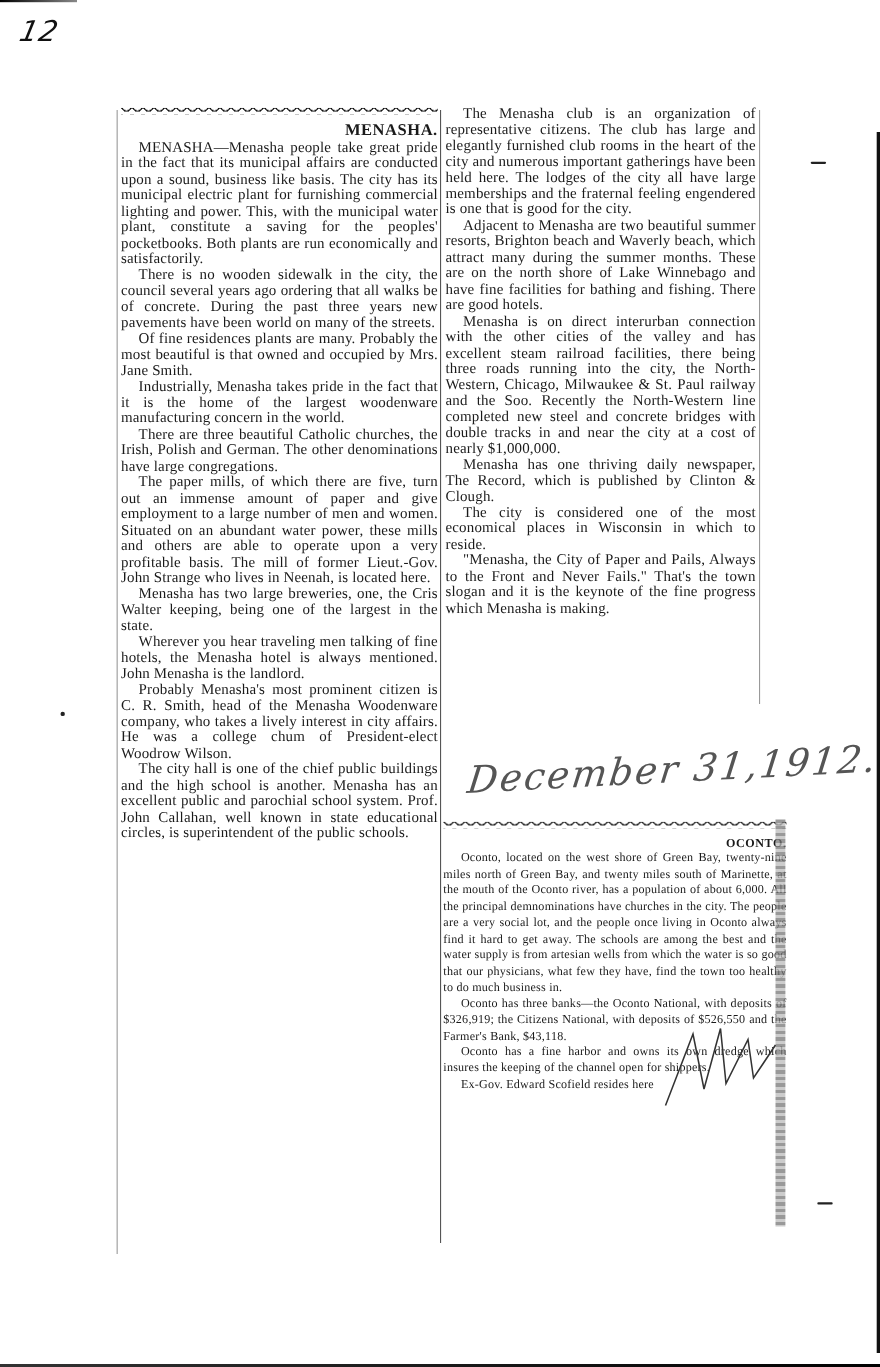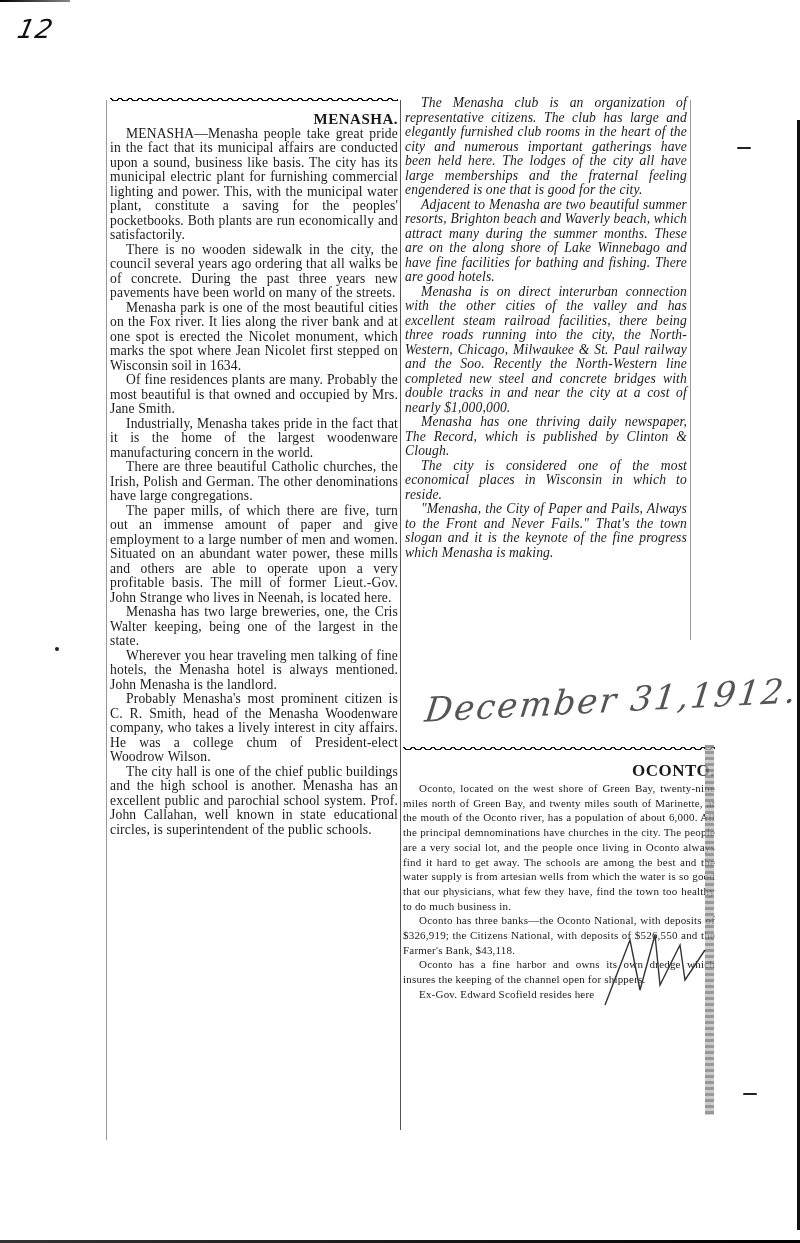--- a/index.html
+++ b/index.html
@@ -11,28 +11,28 @@
   .page-num {
     position: absolute; left: 18px; top: 14px; font-family: "DejaVu Sans", sans-serif;
     font-size: 26px; font-style: italic; color: #111; transform: skewX(-12deg); letter-spacing: 1px;
   }
   .col {
     position: absolute; font-size: 13.6px; line-height: 14.5px; text-align: justify;
     letter-spacing: 0.15px;
   }
   .col p { margin: 0; text-indent: 16px; }
   .col-left { left: 110px; top: 96px; width: 288px; }
-  .col-right { left: 405px; top: 96px; width: 282px; font-style: italic; }
+  .col-right { left: 405px; top: 96px; width: 282px; }
   .wavy {
     height: 10px; margin: 0 0 6px 0;
     background-image: radial-gradient(circle at 5px -2px, transparent 4.2px, #111 4.3px, #111 5.4px, transparent 5.5px);
     background-size: 10px 6px; background-repeat: repeat-x; background-position: 0 2px;
   }
   .headline { text-align: right; font-weight: bold; font-size: 15px; letter-spacing: 0.5px; margin: 0 0 6px 0; text-indent: 0; }
-  .headline-oconto { font-size: 17px; }
+  .headline-oconto { font-size: 11px; }
   .vline { position: absolute; width: 1px; background: #555; }
   .vline-mid { left: 400px; top: 100px; height: 1030px; }
   .vline-left { left: 106px; top: 100px; height: 1040px; background: #999; }
   .vline-right { left: 690px; top: 100px; height: 540px; background: #999; }
   .oconto-box { position: absolute; left: 403px; top: 745px; width: 312px; }
   .oconto-box .body { font-size: 11px; line-height: 14.7px; text-align: justify; letter-spacing: 0.2px; }
   .oconto-box p { margin: 0; text-indent: 16px; }
   .oconto-edge { position: absolute; left: 705px; top: 745px; width: 9px; height: 370px;
     background: repeating-linear-gradient(180deg,#777 0 3px,#bbb 3px 6px); opacity: 0.75; }
   .handwritten {
@@ -55,34 +55,33 @@
 
 <div class="vline vline-left"></div>
 <div class="vline vline-mid"></div>
 <div class="vline vline-right"></div>
 
 <div class="col col-left">
   <div class="wavy"></div>
   <p class="headline">MENASHA.</p>
   <p>MENASHA—Menasha people take great pride in the fact that its municipal affairs are conducted upon a sound, business like basis. The city has its municipal electric plant for furnishing commercial lighting and power. This, with the municipal water plant, constitute a saving for the peoples' pocketbooks. Both plants are run economically and satisfactorily.</p>
   <p>There is no wooden sidewalk in the city, the council several years ago ordering that all walks be of concrete. During the past three years new pavements have been world on many of the streets.</p>
-  <p>Menasha park is one of the most beautiful cities on the Fox river. It lies along the river bank and at one spot is erected the Nicolet monument, which marks the spot where Jean Nicolet first stepped on Wisconsin soil in 1634.</p>
   <p>Of fine residences plants are many. Probably the most beautiful is that owned and occupied by Mrs. Jane Smith.</p>
   <p>Industrially, Menasha takes pride in the fact that it is the home of the largest woodenware manufacturing concern in the world.</p>
   <p>There are three beautiful Catholic churches, the Irish, Polish and German. The other denominations have large congregations.</p>
   <p>The paper mills, of which there are five, turn out an immense amount of paper and give employment to a large number of men and women. Situated on an abundant water power, these mills and others are able to operate upon a very profitable basis. The mill of former Lieut.-Gov. John Strange who lives in Neenah, is located here.</p>
   <p>Menasha has two large breweries, one, the Cris Walter keeping, being one of the largest in the state.</p>
   <p>Wherever you hear traveling men talking of fine hotels, the Menasha hotel is always mentioned. John Menasha is the landlord.</p>
   <p>Probably Menasha's most prominent citizen is C. R. Smith, head of the Menasha Woodenware company, who takes a lively interest in city affairs. He was a college chum of President-elect Woodrow Wilson.</p>
   <p>The city hall is one of the chief public buildings and the high school is another. Menasha has an excellent public and parochial school system. Prof. John Callahan, well known in state educational circles, is superintendent of the public schools.</p>
 </div>
 
 <div class="col col-right">
   <p>The Menasha club is an organization of representative citizens. The club has large and elegantly furnished club rooms in the heart of the city and numerous important gatherings have been held here. The lodges of the city all have large memberships and the fraternal feeling engendered is one that is good for the city.</p>
-  <p>Adjacent to Menasha are two beautiful summer resorts, Brighton beach and Waverly beach, which attract many during the summer months. These are on the along shore of Lake Winnebago and have fine facilities for bathing and fishing. There are good hotels.</p>
+  <p>Adjacent to Menasha are two beautiful summer resorts, Brighton beach and Waverly beach, which attract many during the summer months. These are on the north shore of Lake Winnebago and have fine facilities for bathing and fishing. There are good hotels.</p>
   <p>Menasha is on direct interurban connection with the other cities of the valley and has excellent steam railroad facilities, there being three roads running into the city, the North-Western, Chicago, Milwaukee &amp; St. Paul railway and the Soo. Recently the North-Western line completed new steel and concrete bridges with double tracks in and near the city at a cost of nearly $1,000,000.</p>
   <p>Menasha has one thriving daily newspaper, The Record, which is published by Clinton &amp; Clough.</p>
   <p>The city is considered one of the most economical places in Wisconsin in which to reside.</p>
   <p>"Menasha, the City of Paper and Pails, Always to the Front and Never Fails." That's the town slogan and it is the keynote of the fine progress which Menasha is making.</p>
 </div>
 
 <div class="handwritten">December 31,1912.</div>
 
 <div class="oconto-box">
   <div class="wavy"></div>

